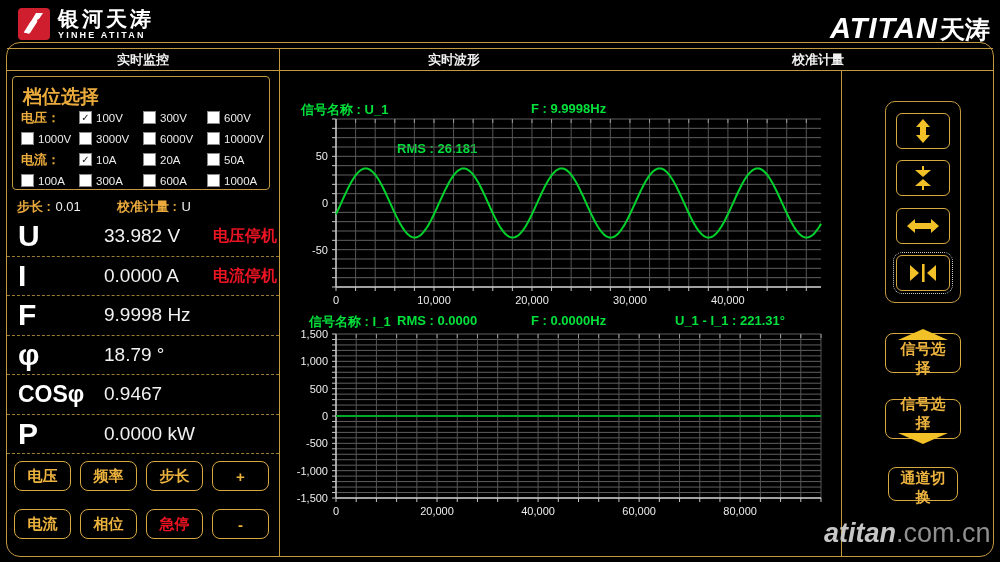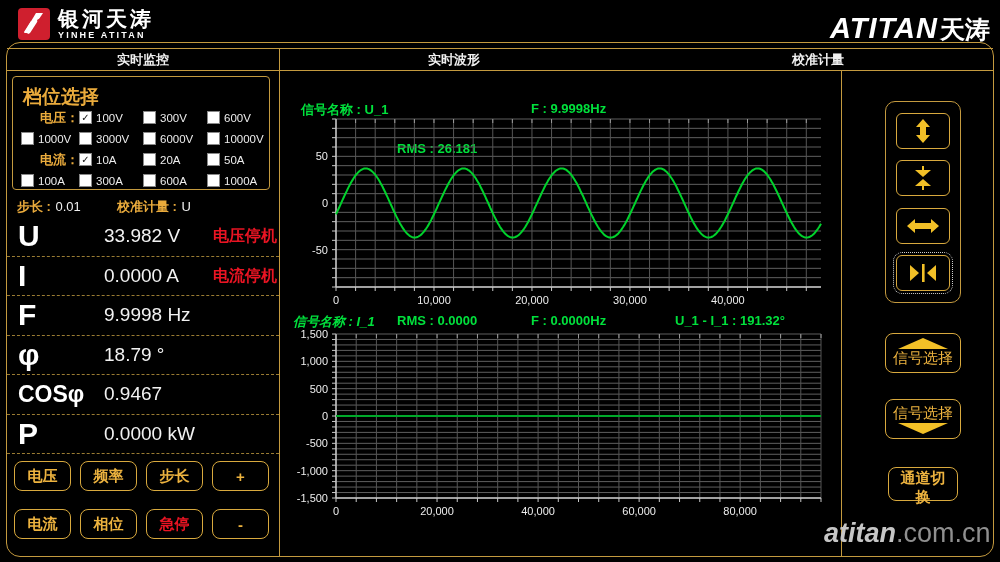--- a/index.html
+++ b/index.html
@@ -24,21 +24,21 @@
   .hdr-right{left:761px;}
 
   .left-panel{position:absolute;left:0;top:27px;width:272px;bottom:0;border-right:1px solid #c49a3f;}
   .mid-panel{position:absolute;left:272px;top:27px;width:562px;bottom:0;border-right:1px solid #c49a3f;}
   .right-panel{position:absolute;left:834px;top:27px;right:0;bottom:0;}
 
   
   .gear-box{position:absolute;left:5px;top:6px;width:256px;height:112px;border:1px solid #c49a3f;border-radius:4px;}
   .gear-title{position:absolute;left:10px;top:7px;color:#eaab3c;font-size:19px;font-weight:bold;}
   .gear-grid{position:absolute;left:8px;top:30px;display:grid;grid-template-columns:58px 64px 64px 66px;grid-auto-rows:21px;align-items:center;}
-  .gear-label{color:#eaab3c;font-size:13px;font-weight:bold;text-align:right;}
+  .gear-label{color:#eaab3c;font-size:13px;font-weight:bold;}
   .cb{display:flex;align-items:center;gap:4px;cursor:default;}
   .cb .box{width:11px;height:11px;background:#fff;border:1px solid #888;font-size:10px;line-height:11px;text-align:center;color:#111;font-weight:bold;}
   .cb .lbl{color:#ededed;font-size:11.5px;}
 
   .status-row{position:absolute;left:10px;top:127px;width:252px;height:18px;}
   .status-row .lab{color:#eaab3c;font-size:13px;font-weight:bold;}
   .status-row .val{color:#f0f0f0;font-size:13px;}
   .status-cal{position:absolute;left:100px;top:0;}
 
   .m-rows{position:absolute;left:0;top:147px;width:272px;}
@@ -54,21 +54,21 @@
 
   
   .chart-info{position:absolute;height:16px;color:#00e13c;font-size:13px;font-weight:bold;white-space:nowrap;}
   .ci-item{position:absolute;top:0;}
   .plot-svg{position:absolute;left:7px;}
 
   
   .zoom-group{position:absolute;left:44px;top:31px;width:74px;height:200px;border:1px solid #c49a3f;border-radius:10px;display:flex;flex-direction:column;align-items:center;justify-content:space-evenly;}
   .zoom-btn{width:54px;height:36px;background:#000;border:1px solid #d8a93e;border-radius:6px;display:flex;align-items:center;justify-content:center;cursor:pointer;padding:0;}
   .zoom-btn.selected{outline:1px dotted #cfcfcf;outline-offset:2px;}
-  .sig-btn{position:absolute;left:44px;width:76px;height:40px;background:#000;border:1px solid #d8a93e;border-radius:8px;color:#edb33f;font-size:15px;font-weight:normal;font-family:inherit;display:flex;flex-direction:column;align-items:center;justify-content:center;cursor:pointer;padding:2px 0;}
+  .sig-btn{position:absolute;left:44px;width:76px;height:40px;background:#000;border:1px solid #d8a93e;border-radius:8px;color:#edb33f;font-size:15px;font-weight:bold;font-family:inherit;display:flex;flex-direction:column;align-items:center;justify-content:center;cursor:pointer;padding:2px 8px;}
   .tri-up{width:0;height:0;border-left:25px solid transparent;border-right:25px solid transparent;border-bottom:11px solid #f2c027;}
   .tri-down{width:0;height:0;border-left:25px solid transparent;border-right:25px solid transparent;border-top:11px solid #f2c027;}
   .chan-btn{position:absolute;left:47px;top:397px;width:70px;height:34px;background:#000;border:1px solid #d8a93e;border-radius:8px;color:#edb33f;font-size:15px;font-weight:bold;font-family:Liberation Serif, serif;cursor:pointer;}
 
   .watermark{position:absolute;left:824px;top:518px;z-index:10;white-space:nowrap;}
   .watermark .b{color:#c6c6c6;font-size:27px;font-weight:bold;font-style:italic;}
   .watermark .r{color:#8f8f8f;font-size:27px;}
 </style>
 </head>
 <body>
@@ -345,24 +345,24 @@
           <text x="42" y="140.66666666666666" fill="#ededed" font-size="11" text-anchor="end" font-family="Liberation Sans, DejaVu Sans, sans-serif">-50</text>
           <text x="50" y="191" fill="#ededed" font-size="11" text-anchor="middle" font-family="Liberation Sans, DejaVu Sans, sans-serif">0</text>
           <text x="147.97979797979798" y="191" fill="#ededed" font-size="11" text-anchor="middle" font-family="Liberation Sans, DejaVu Sans, sans-serif">10,000</text>
           <text x="245.95959595959596" y="191" fill="#ededed" font-size="11" text-anchor="middle" font-family="Liberation Sans, DejaVu Sans, sans-serif">20,000</text>
           <text x="343.93939393939394" y="191" fill="#ededed" font-size="11" text-anchor="middle" font-family="Liberation Sans, DejaVu Sans, sans-serif">30,000</text>
           <text x="441.9191919191919" y="191" fill="#ededed" font-size="11" text-anchor="middle" font-family="Liberation Sans, DejaVu Sans, sans-serif">40,000</text>
           <path d="M50.0 101.2 L51.0 99.2 L51.9 97.1 L52.9 95.0 L53.9 92.9 L54.9 90.7 L55.8 88.6 L56.8 86.4 L57.8 84.3 L58.7 82.2 L59.7 80.1 L60.7 78.1 L61.6 76.1 L62.6 74.1 L63.6 72.3 L64.5 70.5 L65.5 68.7 L66.5 67.1 L67.5 65.5 L68.4 64.0 L69.4 62.7 L70.4 61.4 L71.3 60.3 L72.3 59.2 L73.3 58.3 L74.3 57.5 L75.2 56.9 L76.2 56.3 L77.2 55.9 L78.1 55.6 L79.1 55.5 L80.1 55.5 L81.0 55.6 L82.0 55.9 L83.0 56.2 L84.0 56.8 L84.9 57.4 L85.9 58.2 L86.9 59.1 L87.8 60.1 L88.8 61.2 L89.8 62.5 L90.7 63.8 L91.7 65.3 L92.7 66.8 L93.7 68.4 L94.6 70.2 L95.6 72.0 L96.6 73.8 L97.5 75.8 L98.5 77.7 L99.5 79.8 L100.4 81.8 L101.4 83.9 L102.4 86.1 L103.3 88.2 L104.3 90.4 L105.3 92.5 L106.3 94.6 L107.2 96.8 L108.2 98.8 L109.2 100.9 L110.1 102.9 L111.1 104.9 L112.1 106.8 L113.1 108.6 L114.0 110.4 L115.0 112.1 L116.0 113.7 L116.9 115.2 L117.9 116.6 L118.9 118.0 L119.8 119.2 L120.8 120.3 L121.8 121.2 L122.8 122.1 L123.7 122.8 L124.7 123.4 L125.7 123.9 L126.6 124.2 L127.6 124.5 L128.6 124.5 L129.5 124.5 L130.5 124.3 L131.5 124.0 L132.4 123.5 L133.4 122.9 L134.4 122.2 L135.4 121.4 L136.3 120.4 L137.3 119.4 L138.3 118.2 L139.2 116.9 L140.2 115.5 L141.2 114.0 L142.2 112.4 L143.1 110.7 L144.1 109.0 L145.1 107.1 L146.0 105.2 L147.0 103.3 L148.0 101.3 L148.9 99.2 L149.9 97.1 L150.9 95.0 L151.8 92.9 L152.8 90.7 L153.8 88.6 L154.8 86.4 L155.7 84.3 L156.7 82.2 L157.7 80.1 L158.6 78.1 L159.6 76.1 L160.6 74.2 L161.6 72.3 L162.5 70.5 L163.5 68.7 L164.5 67.1 L165.4 65.5 L166.4 64.1 L167.4 62.7 L168.3 61.4 L169.3 60.3 L170.3 59.2 L171.3 58.3 L172.2 57.5 L173.2 56.9 L174.2 56.3 L175.1 55.9 L176.1 55.6 L177.1 55.5 L178.0 55.5 L179.0 55.6 L180.0 55.9 L181.0 56.2 L181.9 56.8 L182.9 57.4 L183.9 58.2 L184.8 59.1 L185.8 60.1 L186.8 61.2 L187.7 62.5 L188.7 63.8 L189.7 65.2 L190.6 66.8 L191.6 68.4 L192.6 70.1 L193.6 71.9 L194.5 73.8 L195.5 75.7 L196.5 77.7 L197.4 79.7 L198.4 81.8 L199.4 83.9 L200.3 86.0 L201.3 88.2 L202.3 90.3 L203.3 92.5 L204.2 94.6 L205.2 96.7 L206.2 98.8 L207.1 100.9 L208.1 102.9 L209.1 104.9 L210.1 106.8 L211.0 108.6 L212.0 110.4 L213.0 112.1 L213.9 113.7 L214.9 115.2 L215.9 116.6 L216.8 117.9 L217.8 119.1 L218.8 120.2 L219.8 121.2 L220.7 122.1 L221.7 122.8 L222.7 123.4 L223.6 123.9 L224.6 124.2 L225.6 124.5 L226.5 124.5 L227.5 124.5 L228.5 124.3 L229.4 124.0 L230.4 123.5 L231.4 122.9 L232.4 122.2 L233.3 121.4 L234.3 120.4 L235.3 119.4 L236.2 118.2 L237.2 116.9 L238.2 115.5 L239.2 114.0 L240.1 112.4 L241.1 110.7 L242.1 109.0 L243.0 107.1 L244.0 105.2 L245.0 103.3 L245.9 101.3 L246.9 99.2 L247.9 97.1 L248.8 95.0 L249.8 92.9 L250.8 90.8 L251.8 88.6 L252.7 86.5 L253.7 84.3 L254.7 82.2 L255.6 80.2 L256.6 78.1 L257.6 76.1 L258.5 74.2 L259.5 72.3 L260.5 70.5 L261.5 68.8 L262.4 67.1 L263.4 65.5 L264.4 64.1 L265.3 62.7 L266.3 61.4 L267.3 60.3 L268.3 59.3 L269.2 58.3 L270.2 57.5 L271.2 56.9 L272.1 56.3 L273.1 55.9 L274.1 55.6 L275.0 55.5 L276.0 55.5 L277.0 55.6 L277.9 55.8 L278.9 56.2 L279.9 56.7 L280.9 57.4 L281.8 58.2 L282.8 59.1 L283.8 60.1 L284.7 61.2 L285.7 62.4 L286.7 63.8 L287.6 65.2 L288.6 66.8 L289.6 68.4 L290.6 70.1 L291.5 71.9 L292.5 73.8 L293.5 75.7 L294.4 77.7 L295.4 79.7 L296.4 81.8 L297.4 83.9 L298.3 86.0 L299.3 88.2 L300.3 90.3 L301.2 92.5 L302.2 94.6 L303.2 96.7 L304.1 98.8 L305.1 100.9 L306.1 102.9 L307.1 104.8 L308.0 106.8 L309.0 108.6 L310.0 110.4 L310.9 112.1 L311.9 113.7 L312.9 115.2 L313.8 116.6 L314.8 117.9 L315.8 119.1 L316.8 120.2 L317.7 121.2 L318.7 122.1 L319.7 122.8 L320.6 123.4 L321.6 123.9 L322.6 124.2 L323.5 124.5 L324.5 124.5 L325.5 124.5 L326.4 124.3 L327.4 124.0 L328.4 123.5 L329.4 122.9 L330.3 122.2 L331.3 121.4 L332.3 120.5 L333.2 119.4 L334.2 118.2 L335.2 116.9 L336.1 115.5 L337.1 114.0 L338.1 112.4 L339.1 110.7 L340.0 109.0 L341.0 107.2 L342.0 105.3 L342.9 103.3 L343.9 101.3 L344.9 99.3 L345.8 97.2 L346.8 95.1 L347.8 92.9 L348.8 90.8 L349.7 88.6 L350.7 86.5 L351.7 84.4 L352.6 82.3 L353.6 80.2 L354.6 78.1 L355.6 76.1 L356.5 74.2 L357.5 72.3 L358.5 70.5 L359.4 68.8 L360.4 67.1 L361.4 65.6 L362.3 64.1 L363.3 62.7 L364.3 61.5 L365.3 60.3 L366.2 59.3 L367.2 58.3 L368.2 57.6 L369.1 56.9 L370.1 56.3 L371.1 55.9 L372.0 55.6 L373.0 55.5 L374.0 55.5 L375.0 55.6 L375.9 55.8 L376.9 56.2 L377.9 56.7 L378.8 57.4 L379.8 58.2 L380.8 59.0 L381.7 60.1 L382.7 61.2 L383.7 62.4 L384.6 63.8 L385.6 65.2 L386.6 66.8 L387.6 68.4 L388.5 70.1 L389.5 71.9 L390.5 73.8 L391.4 75.7 L392.4 77.7 L393.4 79.7 L394.3 81.8 L395.3 83.9 L396.3 86.0 L397.3 88.1 L398.2 90.3 L399.2 92.4 L400.2 94.6 L401.1 96.7 L402.1 98.8 L403.1 100.8 L404.1 102.9 L405.0 104.8 L406.0 106.7 L407.0 108.6 L407.9 110.4 L408.9 112.0 L409.9 113.7 L410.8 115.2 L411.8 116.6 L412.8 117.9 L413.8 119.1 L414.7 120.2 L415.7 121.2 L416.7 122.1 L417.6 122.8 L418.6 123.4 L419.6 123.9 L420.5 124.2 L421.5 124.4 L422.5 124.5 L423.4 124.5 L424.4 124.3 L425.4 124.0 L426.4 123.5 L427.3 123.0 L428.3 122.2 L429.3 121.4 L430.2 120.5 L431.2 119.4 L432.2 118.2 L433.2 116.9 L434.1 115.5 L435.1 114.0 L436.1 112.4 L437.0 110.8 L438.0 109.0 L439.0 107.2 L439.9 105.3 L440.9 103.3 L441.9 101.3 L442.9 99.3 L443.8 97.2 L444.8 95.1 L445.8 92.9 L446.7 90.8 L447.7 88.7 L448.7 86.5 L449.6 84.4 L450.6 82.3 L451.6 80.2 L452.5 78.2 L453.5 76.2 L454.5 74.2 L455.5 72.3 L456.4 70.5 L457.4 68.8 L458.4 67.1 L459.3 65.6 L460.3 64.1 L461.3 62.7 L462.3 61.5 L463.2 60.3 L464.2 59.3 L465.2 58.4 L466.1 57.6 L467.1 56.9 L468.1 56.3 L469.0 55.9 L470.0 55.6 L471.0 55.5 L471.9 55.5 L472.9 55.6 L473.9 55.8 L474.9 56.2 L475.8 56.7 L476.8 57.4 L477.8 58.1 L478.7 59.0 L479.7 60.0 L480.7 61.2 L481.7 62.4 L482.6 63.8 L483.6 65.2 L484.6 66.7 L485.5 68.4 L486.5 70.1 L487.5 71.9 L488.4 73.7 L489.4 75.7 L490.4 77.7 L491.4 79.7 L492.3 81.8 L493.3 83.9 L494.3 86.0 L495.2 88.1 L496.2 90.3 L497.2 92.4 L498.1 94.5 L499.1 96.7 L500.1 98.8 L501.1 100.8 L502.0 102.8 L503.0 104.8 L504.0 106.7 L504.9 108.6 L505.9 110.3 L506.9 112.0 L507.8 113.6 L508.8 115.2 L509.8 116.6 L510.8 117.9 L511.7 119.1 L512.7 120.2 L513.7 121.2 L514.6 122.1 L515.6 122.8 L516.6 123.4 L517.5 123.9 L518.5 124.2 L519.5 124.4 L520.5 124.5 L521.4 124.5 L522.4 124.3 L523.4 124.0 L524.3 123.5 L525.3 123.0 L526.3 122.3 L527.2 121.4 L528.2 120.5 L529.2 119.4 L530.1 118.2 L531.1 116.9 L532.1 115.5 L533.1 114.0 L534.0 112.5 L535.0 110.8 " fill="none" stroke="#00d22c" stroke-width="2"></path>
         </svg>
 
       <div class="chart-info" id="info-1" style="left:0;top:243px;width:562px;">
-          <span class="ci-item" style="left: 14px; font-style: italic;">信号名称 :  I_1</span>
+          <span class="ci-item" style="left: 30px;">信号名称 :  I_1</span>
           <span class="ci-item" style="left: 118px;">RMS :  0.0000</span>
           <span class="ci-item" style="left: 252px;">F :  0.0000Hz</span>
-          <span class="ci-item" style="left: 396px;">U_1 - I_1 :  191.32°</span>
+          <span class="ci-item" style="left: 396px;">U_1 - I_1 :  221.31°</span>
         </div>
       <svg class="plot-svg" id="plot-1" style="top:258px;" width="540" height="194">
           <line x1="50" y1="170" x2="535" y2="170" stroke="#5f5f5f" stroke-width="1"></line>
           <line x1="50" y1="164.53333333333333" x2="535" y2="164.53333333333333" stroke="#5f5f5f" stroke-width="1"></line>
           <line x1="50" y1="159.06666666666666" x2="535" y2="159.06666666666666" stroke="#5f5f5f" stroke-width="1"></line>
           <line x1="50" y1="153.6" x2="535" y2="153.6" stroke="#5f5f5f" stroke-width="1"></line>
           <line x1="50" y1="148.13333333333333" x2="535" y2="148.13333333333333" stroke="#5f5f5f" stroke-width="1"></line>
           <line x1="50" y1="142.66666666666669" x2="535" y2="142.66666666666669" stroke="#5f5f5f" stroke-width="1"></line>
           <line x1="50" y1="137.20000000000002" x2="535" y2="137.20000000000002" stroke="#5f5f5f" stroke-width="1"></line>
           <line x1="50" y1="131.73333333333335" x2="535" y2="131.73333333333335" stroke="#5f5f5f" stroke-width="1"></line>

